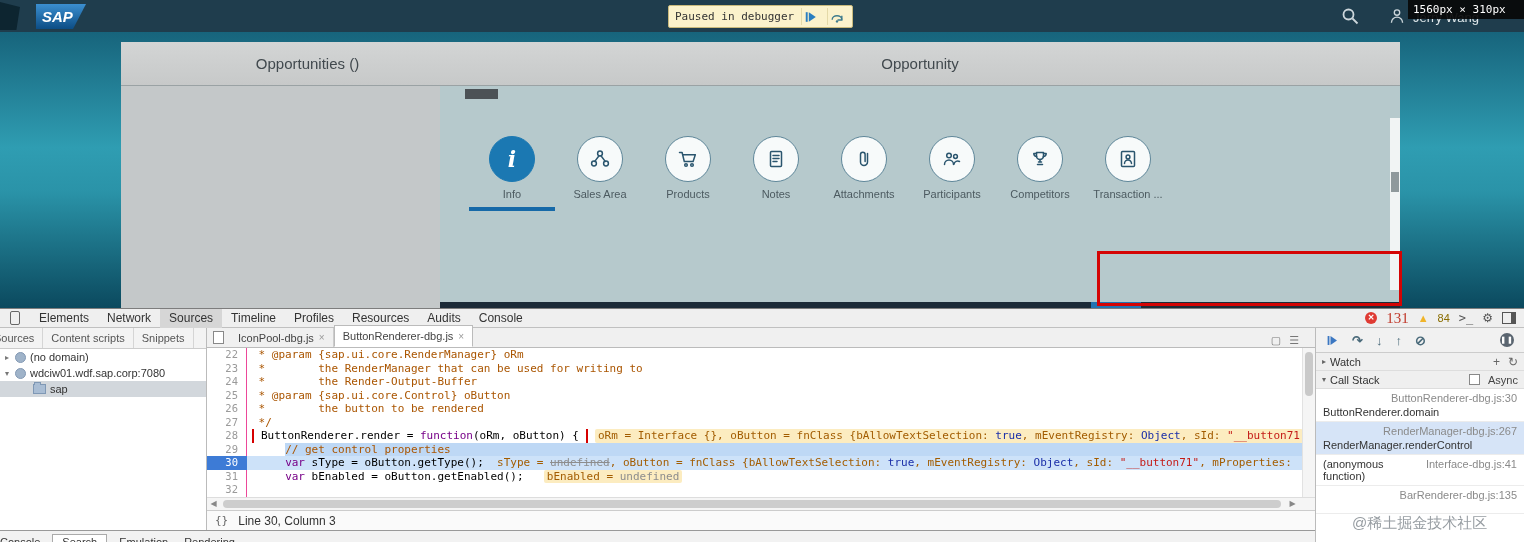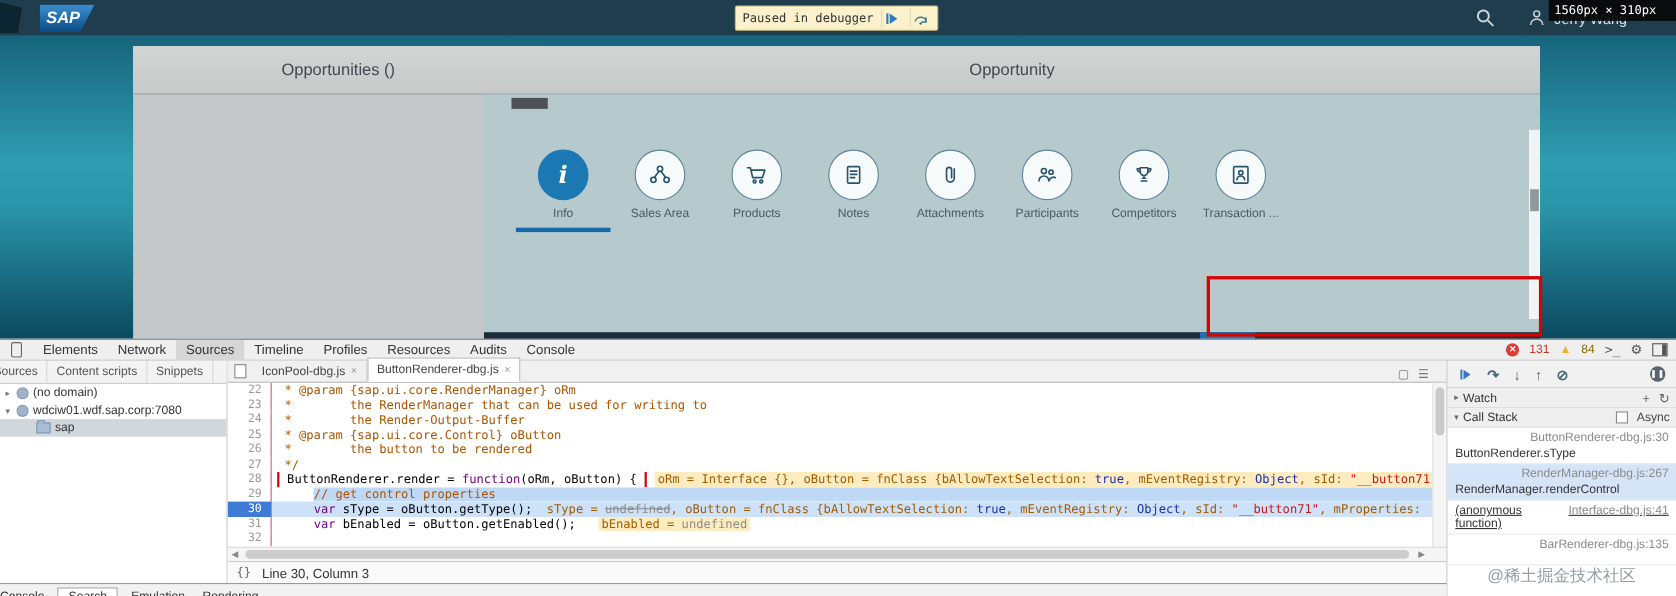--- a/index.html
+++ b/index.html
@@ -59,21 +59,21 @@
   
   .devtools{left:0;top:308px;width:1524px;height:234px;background:#fff;border-top:1px solid #7d7d7d;box-sizing:border-box;}
   .dt-tabbar{position:absolute;left:0;top:0;width:100%;height:19px;background:#efefef;border-bottom:1px solid #c0c0c0;
       display:flex;align-items:center;box-sizing:border-box;}
   .device-icon{width:8px;height:12px;border:1px solid #666;border-radius:2px;margin:0 10px;}
   .dt-tab{padding:0 9px;height:19px;line-height:18px;font-size:12px;color:#333;cursor:pointer;}
   .dt-tab.sel{background:#d6d6d6;}
   .dt-badges{margin-left:auto;display:flex;align-items:center;gap:9px;padding-right:8px;}
   .err-ico{width:12px;height:12px;border-radius:50%;background:#df3a33;color:#fff;font-size:8px;line-height:12px;
       text-align:center;font-weight:bold;}
-  .err-count{color:#c0392b;font-size:11px;}
+  .err-count{color:#c0392b;font-size:15px;font-family:Liberation Serif, serif;}
   .warn-ico{color:#f0b429;font-size:11px;}
   .warn-count{color:#8a6d00;font-size:11px;}
   .mini-ico{color:#555;font-size:12px;cursor:pointer;}
   .dock-icon{width:12px;height:10px;border:1px solid #555;position:relative;cursor:pointer;}
   .dock-icon::after{content:"";position:absolute;right:0;top:0;width:4px;height:100%;background:#555;}
 
   .dt-body{position:absolute;left:0;top:19px;right:0;bottom:0;display:flex;}
   .dt-left{width:207px;flex:none;background:#fff;border-right:1px solid #bbb;box-sizing:border-box;overflow:hidden;}
   .sb-tabs{height:20px;background:#f3f3f3;border-bottom:1px solid #ccc;display:flex;align-items:center;
       font-size:11px;color:#555;overflow:hidden;}
@@ -128,21 +128,21 @@
   .sect-hd{height:17px;flex:none;background:#efefef;border-bottom:1px solid #ddd;display:flex;align-items:center;
       gap:4px;padding:0 6px;font-size:11px;color:#333;}
   .sect-hd .tri{color:#666;font-size:8px;}
   .sect-tools{margin-left:auto;display:flex;gap:8px;color:#666;font-size:12px;}
   .chk{width:9px;height:9px;border:1px solid #888;background:#fff;display:inline-block;}
   .frames{flex:1;background:#fff;overflow:hidden;}
   .frame{padding:3px 7px;border-bottom:1px solid #ececec;font-size:11px;min-height:28px;box-sizing:border-box;cursor:pointer;}
   .frame.sel{background:#d6e4f7;}
   .frame .loc{display:block;text-align:right;color:#8a8a8a;}
   .frame .fn{display:block;text-align:left;color:#333;margin-top:2px;}
-  .frame.inline{display:flex;justify-content:space-between;text-decoration:underline;}
+  .frame.inline{display:flex;justify-content:space-between;}
   .frame.inline .fn{margin-top:0;width:80px;}
   .frame.inline .loc{white-space:nowrap;}
 
   .drawer{position:absolute;left:0;bottom:0;width:1315px;height:12px;background:#f2f2f2;border-top:1px solid #999;
       overflow:hidden;z-index:20;box-sizing:border-box;}
   .drawer-inner{display:flex;align-items:center;height:22px;font-size:11px;color:#333;}
   .dtab{padding:0 8px;white-space:nowrap;cursor:pointer;}
   .dtab:first-child{margin-left:-8px;}
   .dtab.sel{border:1px solid #aaa;background:#fff;padding:1px 9px;margin:0 4px;}
 
@@ -419,21 +419,21 @@
           <span class="tri">▾</span>
           <span>Call Stack</span>
           <span class="sect-tools" style="">
             <span class="chk"></span>
             <span style="font-size:11px;color:#444;">Async</span>
           </span>
         </div>
         <div class="frames" id="frames">
             <div class="frame stacked">
               <span class="loc">ButtonRenderer-dbg.js:30</span>
-              <span class="fn">ButtonRenderer.sType</span>
+              <span class="fn">ButtonRenderer.domain</span>
             </div>
             <div class="frame stacked sel">
               <span class="loc">RenderManager-dbg.js:267</span>
               <span class="fn">RenderManager.renderControl</span>
             </div>
             <div class="frame inline">
               <span class="fn">(anonymous function)</span>
               <span class="loc">Interface-dbg.js:41</span>
             </div>
             <div class="frame stacked">

